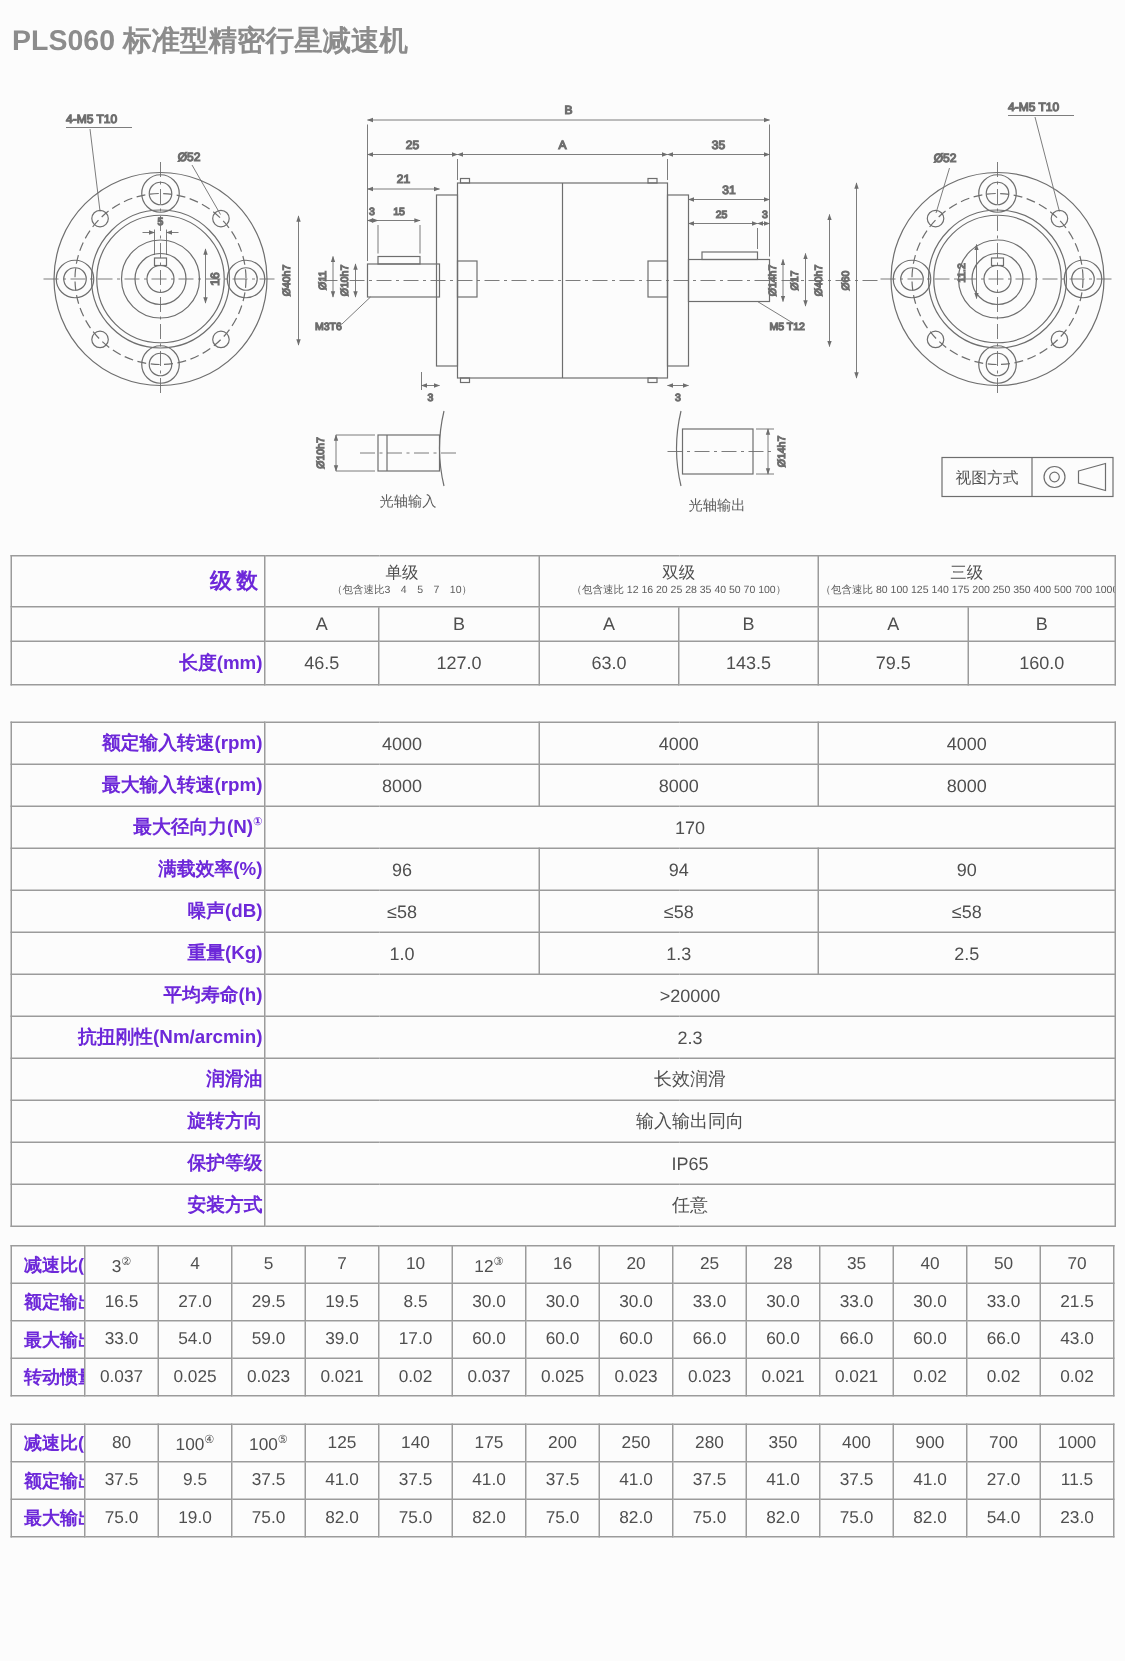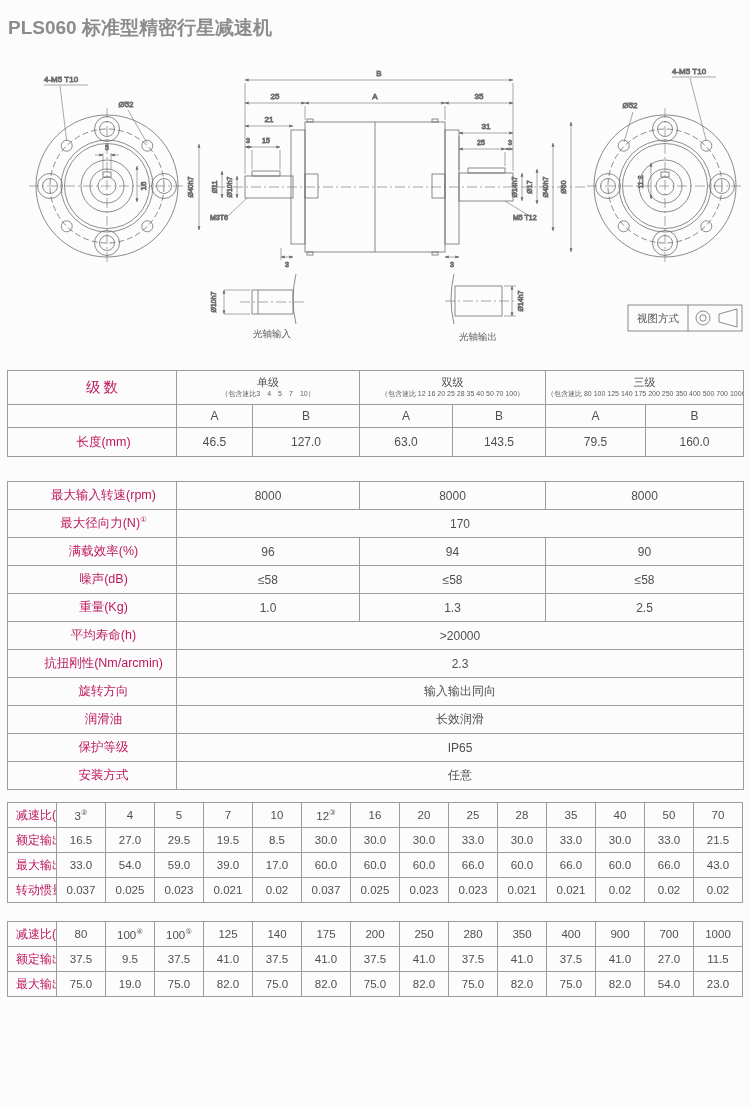--- a/index.html
+++ b/index.html
@@ -13,21 +13,21 @@
   svg{display:block;margin-top:8px;}
   .dt{font-size:8px;fill:#595959;font-family:"Liberation Sans","DejaVu Sans",sans-serif;}
   .dts{font-size:7px;}
   .cap{font-size:9.5px;fill:#5a5a5a;}
   .vm{font-size:10.5px;fill:#555;}
   .cl{stroke-dasharray:10 3 2 3;stroke-width:0.6;}
   .bolt{stroke-dasharray:6 3;}
   .dim{stroke-width:0.6;}
   .tbl{border-collapse:collapse;table-layout:fixed;width:736px;margin-left:7px;}
   .tbl td{border:1px solid #9b9b9b;text-align:center;font-size:12px;white-space:nowrap;overflow:hidden;color:#4f4f4f;}
-  .tbl .lab{text-align:center;padding-left:24px;font-size:12.5px;font-weight:normal;color:#be185d;}
+  .tbl .lab{text-align:right;padding-left:24px;font-size:12.5px;font-weight:bold;color:#6d28d9;}
   col.c0{width:169px}col.cA1{width:76px}col.cB1{width:107px}col.cA2{width:93px}
   col.cB2{width:93px}col.cA3{width:100px}col.cB3{width:98px}
   .specA{margin-top:18px;}
   .specA .jishu{font-size:14.5px;letter-spacing:3px;}
   .specA .hdr{height:34px;}
   .gname{font-size:11px;line-height:13px;text-align:center;}
   .gsub{font-size:7px;line-height:10px;color:#5c5c5c;}
   .specA .ab td{height:20px;}
   .specA .len td{height:26px;}
   .specB{margin-top:24px;}
@@ -279,20 +279,26 @@
       <col class="c0">
       <col class="cA1">
       <col class="cB1">
       <col class="cA2">
       <col class="cB2">
       <col class="cA3">
       <col class="cB3">
     </colgroup>
   <tbody>
       <tr>
+        <td class="lab">额定输入转速(rpm)</td>
+        <td class="val" colspan="2">4000</td>
+        <td class="val" colspan="2">4000</td>
+        <td class="val" colspan="2">4000</td>
+      </tr>
+      <tr>
         <td class="lab">最大输入转速(rpm)</td>
         <td class="val" colspan="2">8000</td>
         <td class="val" colspan="2">8000</td>
         <td class="val" colspan="2">8000</td>
       </tr>
       <tr>
         <td class="lab">最大径向力(N)<sup>①</sup></td>
         <td class="val" colspan="6">170</td>
       </tr>
       <tr>
@@ -315,26 +321,26 @@
       </tr>
       <tr>
         <td class="lab">平均寿命(h)</td>
         <td class="val" colspan="6">&gt;20000</td>
       </tr>
       <tr>
         <td class="lab">抗扭刚性(Nm/arcmin)</td>
         <td class="val" colspan="6">2.3</td>
       </tr>
       <tr>
+        <td class="lab">润滑油</td>
+        <td class="val" colspan="6">长效润滑</td>
+      </tr>
+      <tr>
         <td class="lab">旋转方向</td>
         <td class="val" colspan="6">输入输出同向</td>
-      </tr>
-      <tr>
-        <td class="lab">润滑油</td>
-        <td class="val" colspan="6">长效润滑</td>
       </tr>
       <tr>
         <td class="lab">保护等级</td>
         <td class="val" colspan="6">IP65</td>
       </tr>
       <tr>
         <td class="lab">安装方式</td>
         <td class="val" colspan="6">任意</td>
       </tr>
     </tbody>

